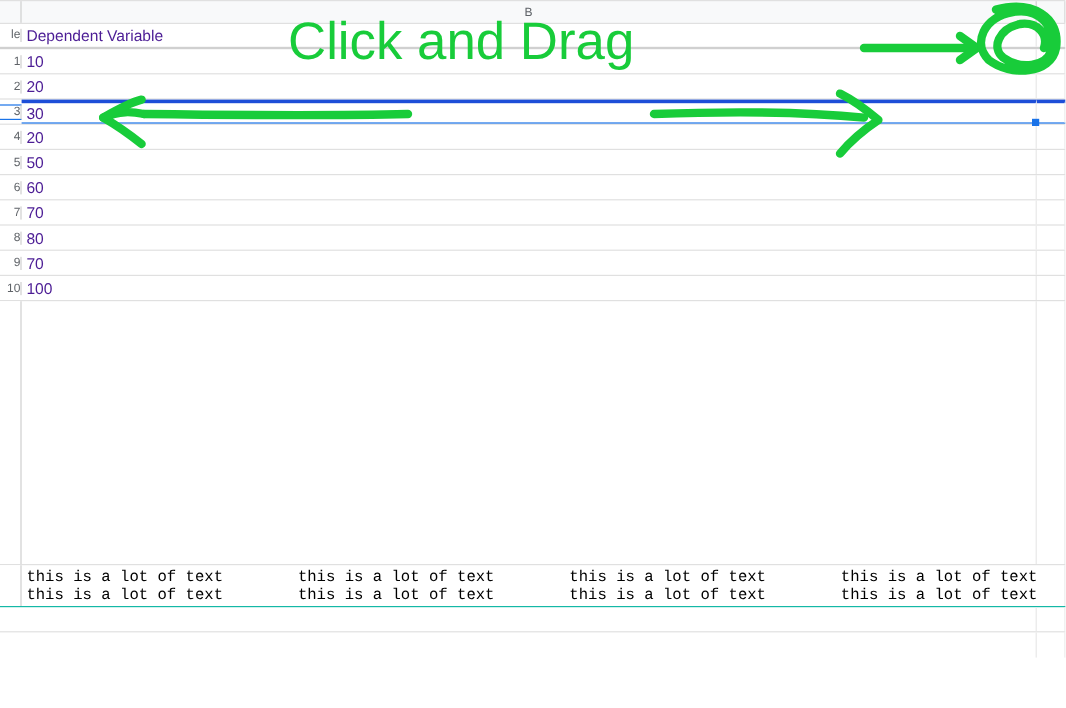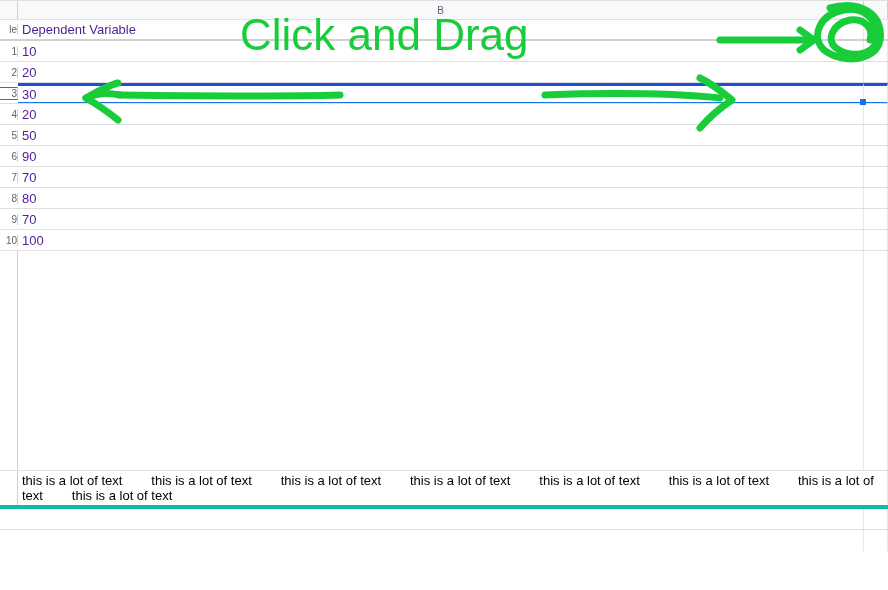--- a/index.html
+++ b/index.html
@@ -118,22 +118,23 @@
   .blank-area .row-header {
     height: 100%;
     border-bottom:none;
   }
   .blank-area .cell.colB { flex:1; border-right:1px solid #e8e8e8;}
   .blank-area .cell.colC { flex:0 0 24px; }
 
   
   .long-text-row {
     display:flex;
-    border-bottom:4px solid #14b8a6;
+    border-bottom:1px solid #14b8a6;
     min-height:32px;
+    font-family:Liberation Mono, monospace;
   }
   .long-text-row .row-header { min-height:32px; }
   .long-text-row .cell.text {
     flex:1;
     padding:2px 4px;
     font-size:13px;
     line-height:15px;
     color:#000;
     white-space:normal;
     display:block;
@@ -214,21 +215,21 @@
       <div class="row">
         <div class="row-header">5</div>
         <div class="cell colB">
           <span>50</span>
         </div>
         <div class="cell colC"></div>
       </div>
       <div class="row">
         <div class="row-header">6</div>
         <div class="cell colB">
-          <span>90</span>
+          <span>60</span>
         </div>
         <div class="cell colC"></div>
       </div>
       <div class="row">
         <div class="row-header">7</div>
         <div class="cell colB">
           <span>70</span>
         </div>
         <div class="cell colC"></div>
       </div>

